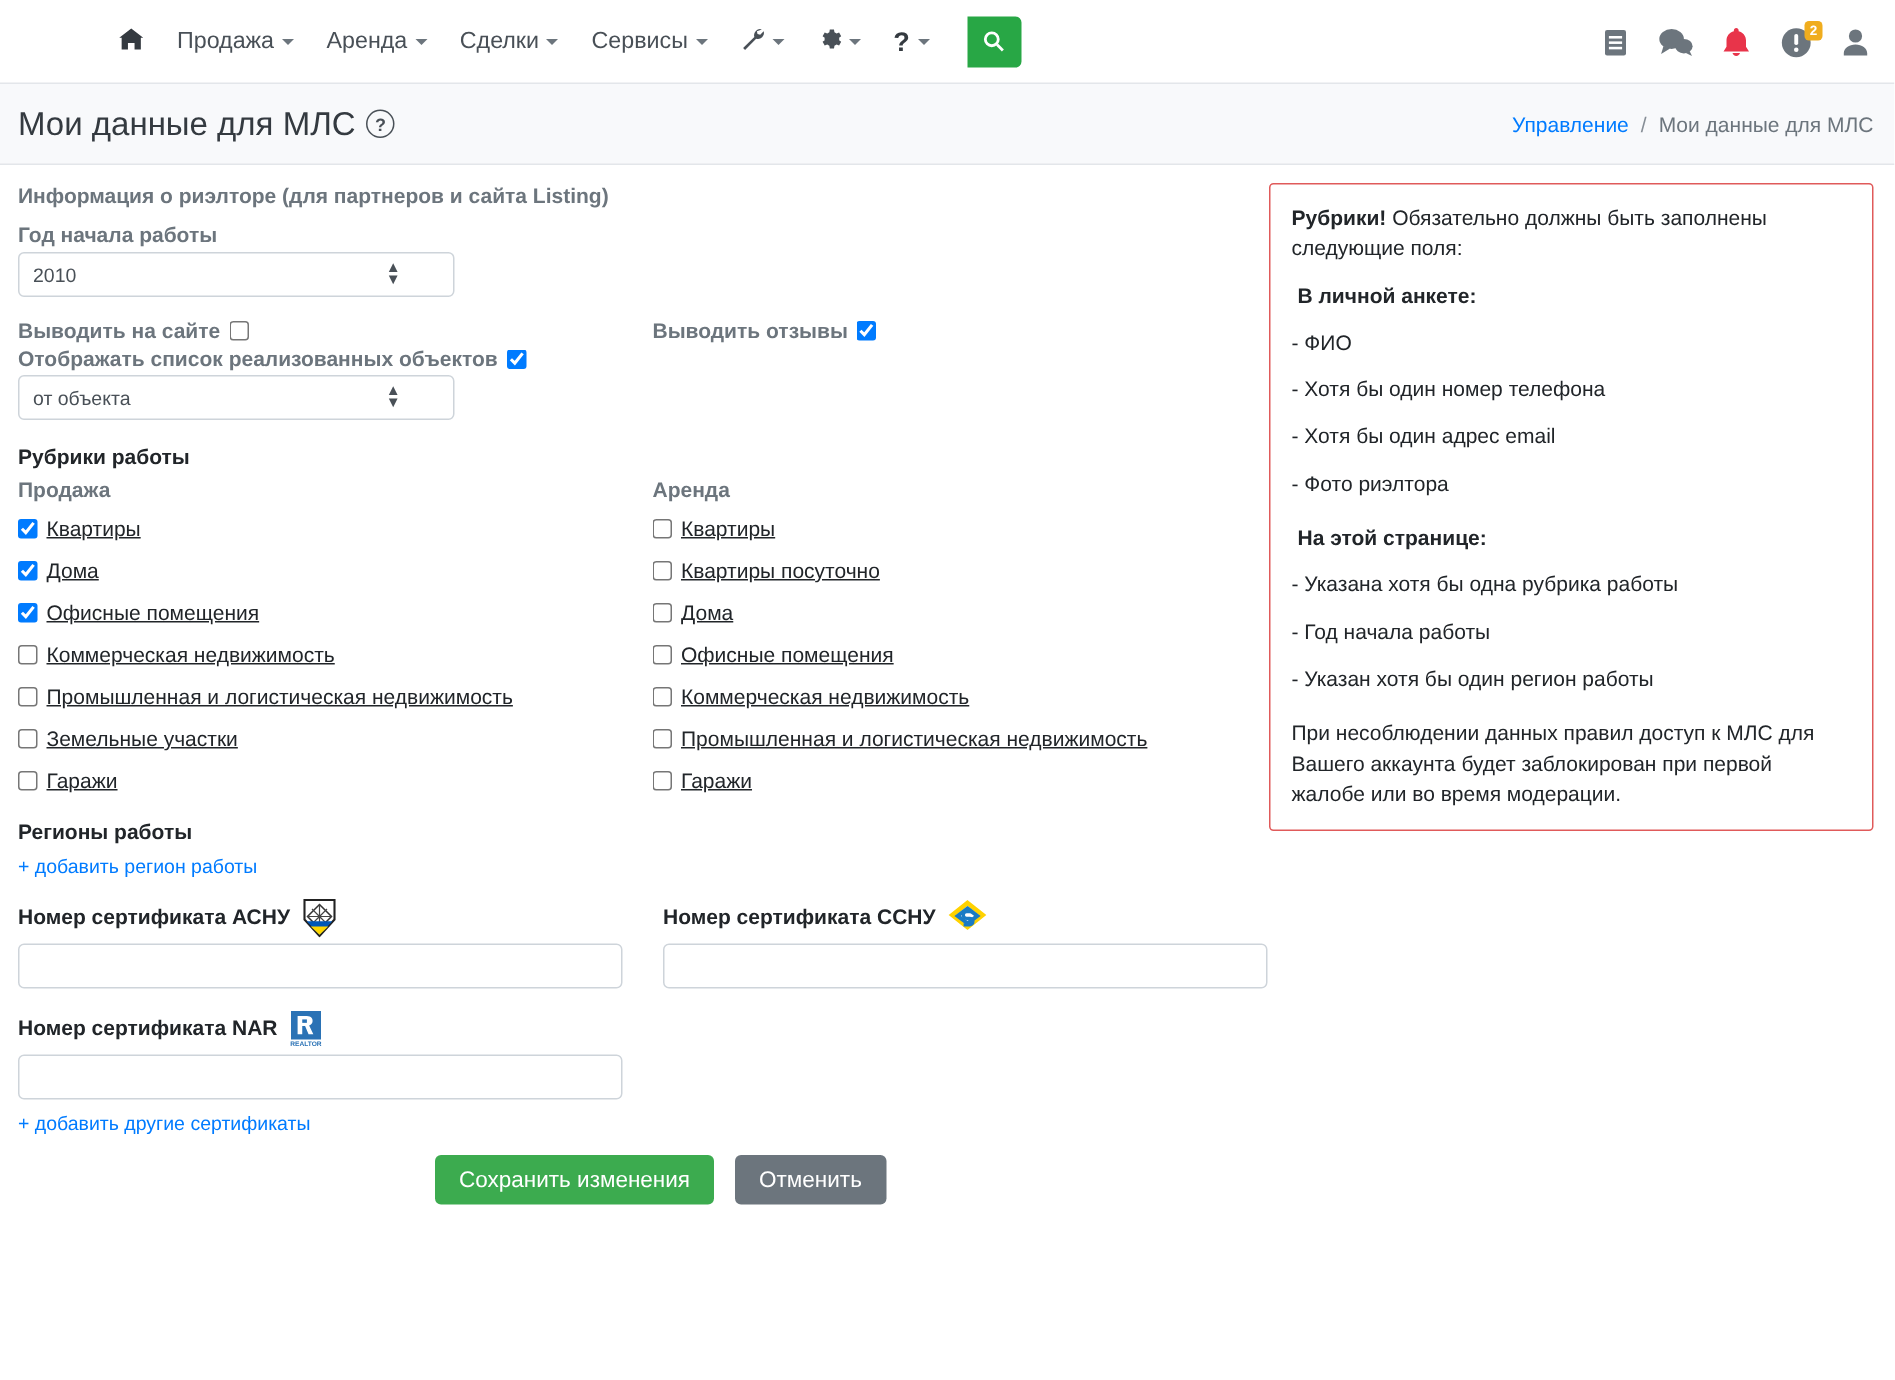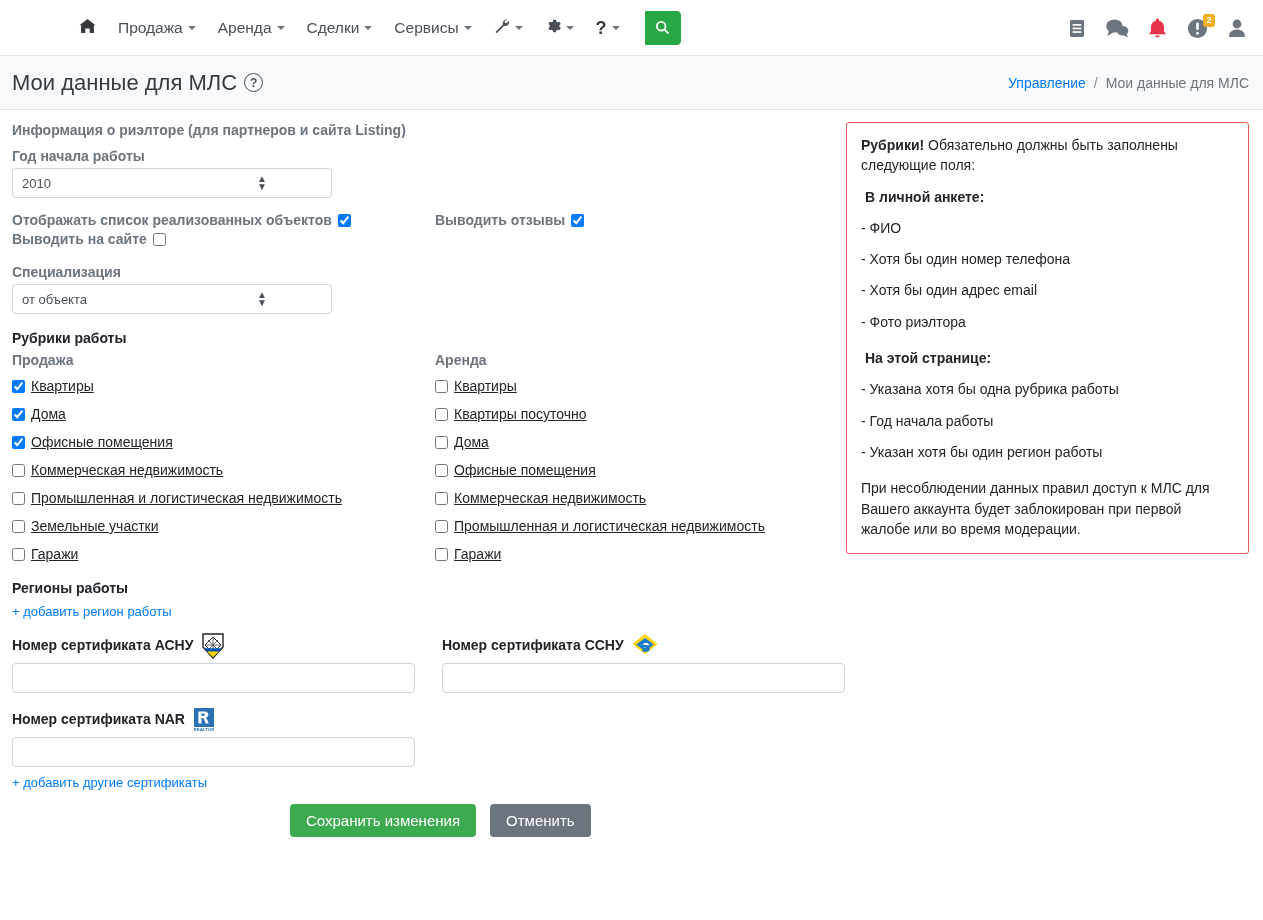--- a/index.html
+++ b/index.html
@@ -177,21 +177,21 @@
     font-family: "Liberation Sans", sans-serif;
     font-size: 14px;
     color: #495057;
     resize: vertical;
     outline: none;
     background: #fff;
     line-height: 1.4;
   }
 
   .sel {
-    width: 320px;
+    width: 291px;
     height: 30px;
     border: 1px solid #ced4da;
     border-radius: 4px;
     background: #fff;
     font-family: "Liberation Sans", sans-serif;
     font-size: 13px;
     color: #495057;
     padding: 0 24px 0 9px;
     outline: none;
     position: relative;
@@ -456,37 +456,36 @@
     <div class="sel-wrap">
       <div class="sel">
         <span>2010</span>
       </div>
       <span class="sel-arrows">▲<br>▼</span>
     </div>
 
     <div class="row-flex" style="margin-top:14px;">
       <div style="width:423px;">
         <div class="cb-line">
+          <span class="cb-label-bold">Выводить на сайте</span>
+          <input type="checkbox" style="">
+        </div>
+        <div class="cb-line">
           <span class="cb-label-bold">Отображать список реализованных объектов</span>
           <input type="checkbox" checked="" style="">
-        </div>
-        <div class="cb-line">
-          <span class="cb-label-bold">Выводить на сайте</span>
-          <input type="checkbox" style="">
         </div>
       </div>
       <div>
         <div class="cb-line">
           <span class="cb-label-bold">Выводить отзывы</span>
           <input type="checkbox" checked="" style="">
         </div>
       </div>
     </div>
 
-    <label class="form-label" style="margin-top:14px;">Специализация</label>
     <div class="sel-wrap">
       <div class="sel">
         <span>от объекта</span>
       </div>
       <span class="sel-arrows">▲<br>▼</span>
     </div>
 
     <h5 class="section-title">Рубрики работы</h5>
 
     <div class="rubric-cols">

